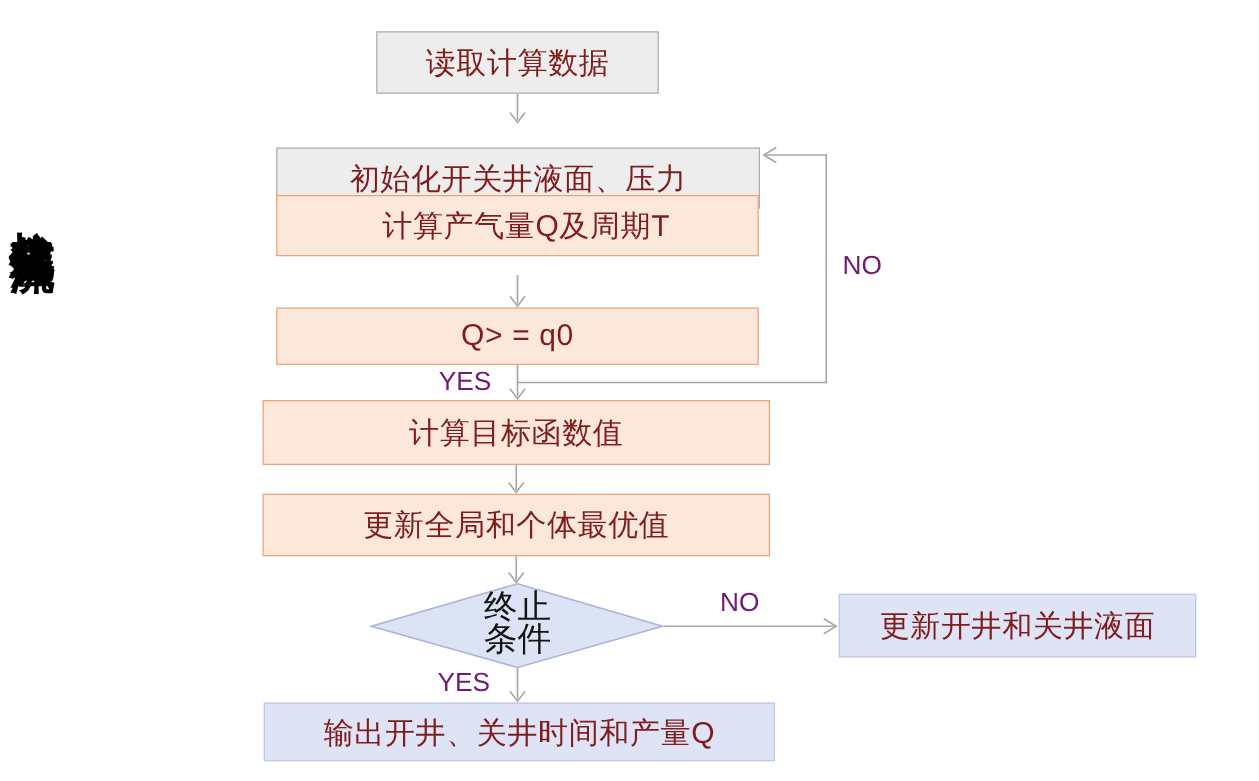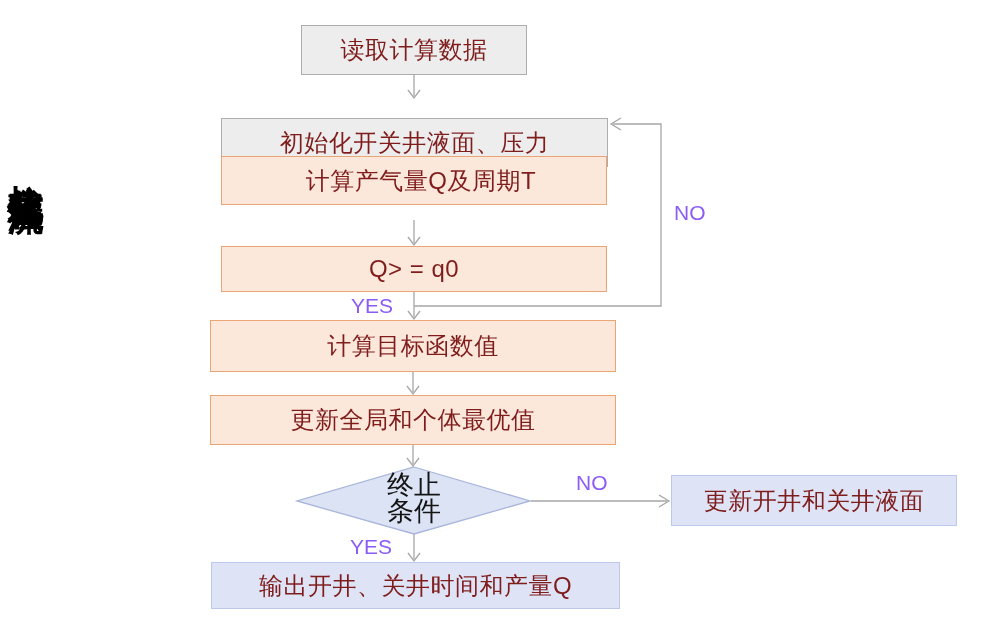--- a/index.html
+++ b/index.html
@@ -16,21 +16,21 @@
     box-sizing:border-box;
     font-size:24px;color:#7f1d1d;
     letter-spacing:0.5px;
     white-space:nowrap;
   }
   .node.gray{background:var(--gray-fill);border:1px solid var(--gray-border);}
   .node.orange{background:var(--orange-fill);border:1px solid var(--orange-border);}
   .node.blue{background:var(--blue-fill);border:1px solid var(--blue-border);}
   .edge-label{
     position:absolute;
-    font-size:21px;color:#8b5cf6;
+    font-size:21px;color:#701a75;
     white-space:nowrap;
   }
   #diagram-svg{position:absolute;left:0;top:0;}
   #vertical-title{
     position:absolute;
     left:6px;top:156px;
     writing-mode:vertical-lr;
     text-orientation:upright;
     font-size:36px;
     font-weight:bold;

